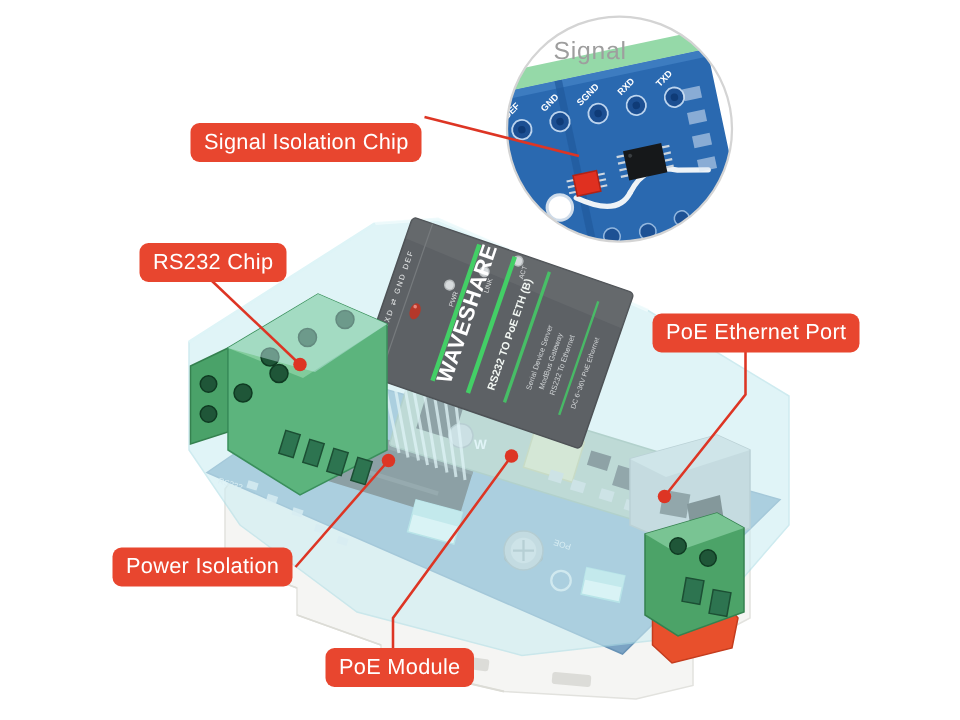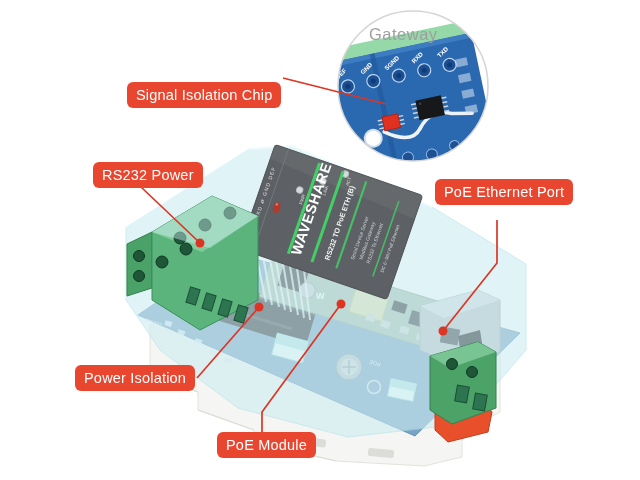--- a/index.html
+++ b/index.html
@@ -271,25 +271,25 @@
       <polyline points="262,432 262,412 341,304"></polyline>
     </g>
     <g fill="#dd3524">
       <circle cx="200" cy="243" r="4.5"></circle>
       <circle cx="443" cy="331" r="4.5"></circle>
       <circle cx="259" cy="307" r="4.5"></circle>
       <circle cx="341" cy="304" r="4.5"></circle>
     </g>
   </svg>
 
-  <div class="inset-caption" style="left:369px;top:25px;">Gateway</div>
+  <div class="inset-caption" style="left:369px;top:25px;">Signal</div>
 
   <div class="callout" style="left:127px;top:66px;margin-top:16px;">Signal Isolation Chip</div>
 
-  <div class="callout" style="left:93px;top:162px;">RS232 Power</div>
-
-  <div class="callout" style="left:435px;top:179px;">PoE Ethernet Port</div>
+  <div class="callout" style="left:93px;top:162px;">RS232 Chip</div>
+
+  <div class="callout" style="left:435px;top:209px;">PoE Ethernet Port</div>
 
   <div class="callout" style="left:217px;top:432px;">PoE Module</div>
 
   <div class="callout" style="left:75px;top:365px;">Power Isolation</div>
 
 </div>
 
 </body></html>

